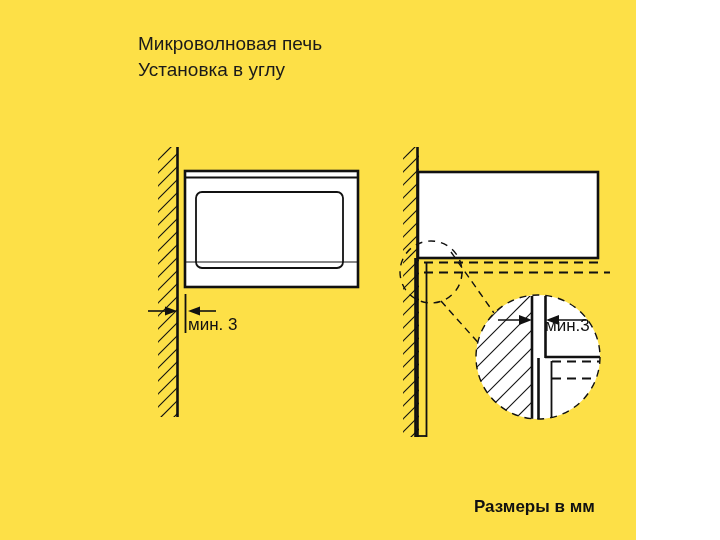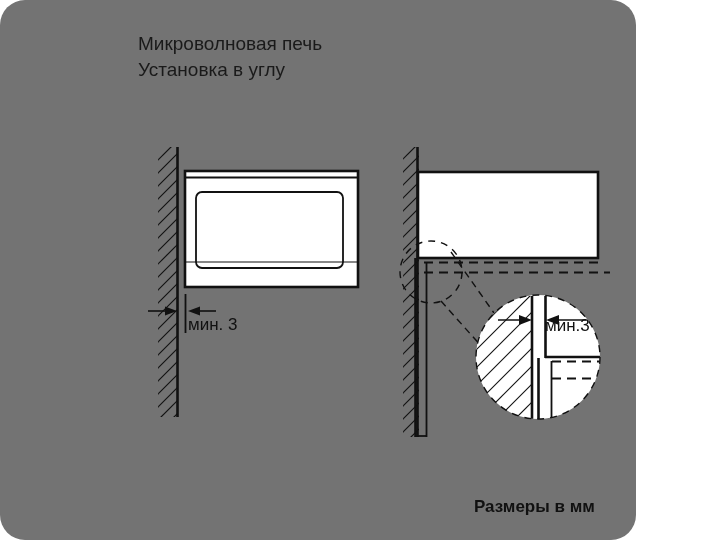--- a/index.html
+++ b/index.html
@@ -10,22 +10,21 @@
   body {
     width: 720px;
     height: 540px;
     overflow: hidden;
     font-family: "Liberation Sans", sans-serif;
   }
   #page {
     position: relative;
     width: 636px;
     height: 540px;
-    background: #737373;
-    border-radius: 25px;
+    background: #fde047;
   }
   #diagram-svg {
     position: absolute;
     left: 0;
     top: 0;
     width: 720px;
     height: 540px;
   }
   .title-text {
     font-family: "Liberation Sans", sans-serif;

